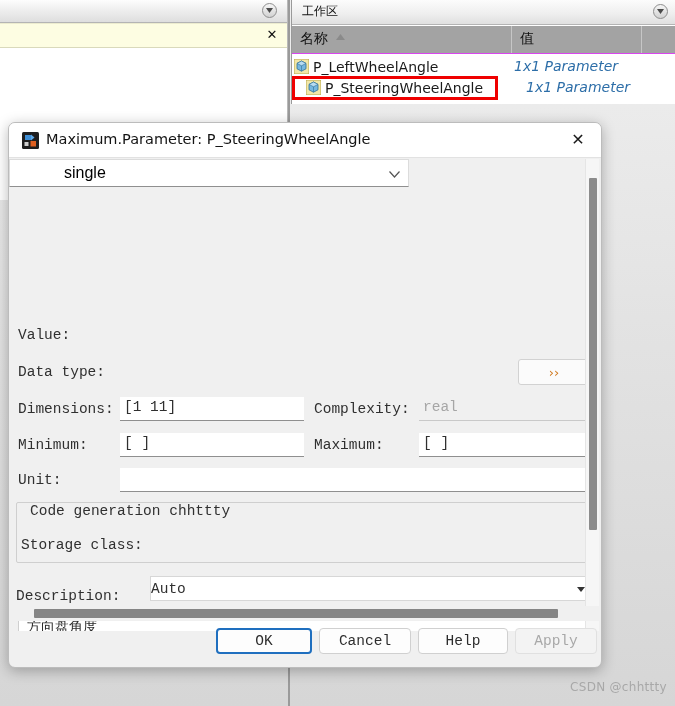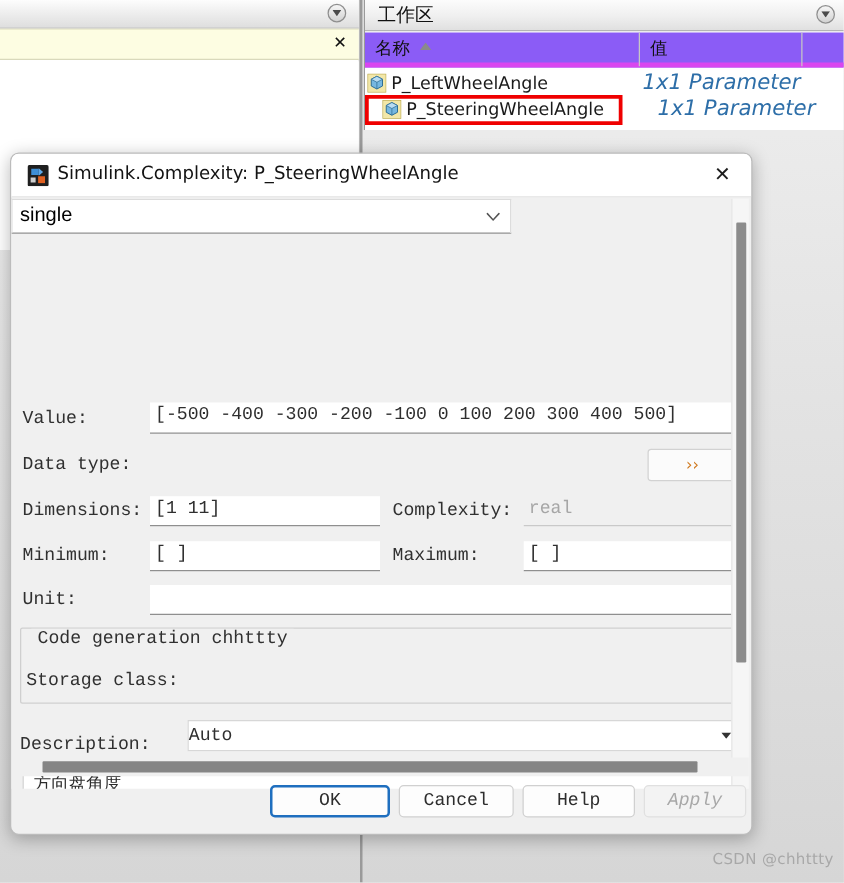--- a/index.html
+++ b/index.html
@@ -104,32 +104,32 @@
     position: absolute;
     left: 0; top: 0;
     width: 383px; height: 25px;
     background: linear-gradient(180deg, #fcfcfc 0%, #efefef 55%, #e0e0e0 100%);
     border-bottom: 1px solid #b4b4b4;
     box-sizing: border-box;
   }
   #ws-title {
     position: absolute;
     left: 10px; top: 3px;
-    font-size: 15px;
+    font-size: 12px;
     color: #111;
     font-family: "DejaVu Sans", sans-serif;
   }
   #ws-dd { right: 7px; top: 4px; }
 
   #ws-header-row {
     position: absolute;
     left: 0; top: 26px;
     width: 383px; height: 28px;
-    background: #8b5cf6;
-    border-bottom: 4px solid #d946ef;
+    background: #a3a3a3;
+    border-bottom: 1px solid #d946ef;
     box-sizing: border-box;
   }
   .ws-col-head {
     position: absolute;
     top: 0;
     height: 27px;
     box-sizing: border-box;
     border-right: 1px solid #c6c6c6;
     font-size: 14px;
     color: #111;
@@ -165,21 +165,21 @@
     font-size: 14px;
     color: #1a1a1a;
     font-family: "DejaVu Sans", sans-serif;
     white-space: nowrap;
   }
   .ws-cell-value {
     position: absolute;
     left: 222px; top: 0;
     height: 21px;
     line-height: 21px;
-    font-size: 17px;
+    font-size: 14px;
     font-style: italic;
     color: #2d6ea8;
     font-family: "DejaVu Sans", sans-serif;
     white-space: nowrap;
   }
   
   .param-icon {
     width: 15px; height: 15px;
     position: relative;
     flex: 0 0 auto;
@@ -286,21 +286,21 @@
   #lbl-datatype { left: 9px; top: 205px; }
   #fld-datatype {
     left: 111px; top: 200px; width: 392px; height: 26px;
     background: #ffffff;
     border: 1px solid #dcdcdc;
     border-bottom: 1px solid #8f8f8f;
     display: flex;
     align-items: center;
     padding-left: 6px;
   }
-  #fld-datatype-text { flex: 1 1 auto; }
+  #fld-datatype-text { flex: 1 1 auto; margin-left: 48px; }
   #dt-chevron { margin-right: 8px; }
   #btn-expand {
     position: absolute;
     left: 509px; top: 200px;
     width: 72px; height: 26px;
     background: #fbfbfb;
     border: 1px solid #d2d2d2;
     border-radius: 3px;
     box-sizing: border-box;
     display: flex;
@@ -458,21 +458,20 @@
     border: 2px solid #1f6fbf;
   }
   #btn-cancel { left: 310px; width: 92px; }
   #btn-help   { left: 409px; width: 90px; }
   #btn-apply  {
     left: 506px; width: 82px;
     color: #a8a8a8;
     background: #f3f3f3;
     border: 1px solid #e0e0e0;
     cursor: default;
-    font-style: italic;
   }
 
   
   #watermark {
     position: absolute;
     right: 8px;
     bottom: 12px;
     font-size: 12px;
     color: #a8a8a8;
     font-family: "DejaVu Sans", sans-serif;
@@ -563,28 +562,27 @@
   <div id="dlg-titlebar">
     <span id="dlg-icon">
       <svg width="17" height="17" viewBox="0 0 17 17">
         <rect x="0" y="0" width="17" height="17" rx="1.5" fill="#1f1f1f"></rect>
         <polygon points="3,3 9,3 9,8 3,8" fill="#3f8fd6"></polygon>
         <polygon points="9,2.5 12.5,5.5 9,8.5" fill="#5fa9e8"></polygon>
         <rect x="8.5" y="9" width="5.5" height="5.5" fill="#e06020"></rect>
         <rect x="2.5" y="10" width="4" height="4" fill="#cfcfcf"></rect>
       </svg>
     </span>
-    <div id="dlg-title">Simulink.Complexity: P_SteeringWheelAngle</div>
+    <div id="dlg-title">Maximum.Parameter: P_SteeringWheelAngle</div>
     <span id="dlg-close">✕</span>
   </div>
 
   <div id="dlg-content">
 
     <div class="mono-label" id="lbl-value">Value:</div>
-    <div class="fld" id="fld-value">[-500 -400 -300 -200 -100 0 100 200 300 400 500]</div>
 
     <div class="mono-label" id="lbl-datatype">Data type:</div>
     <div id="fld-datatype">
       <span id="fld-datatype-text">single</span>
       <span id="dt-chevron">
         <svg width="11" height="7" viewBox="0 0 11 7">
             <polyline points="0.5,0.5 5.5,6 10.5,0.5" fill="none" stroke="#555" stroke-width="1.2"></polyline>
           </svg>
       </span>
     </div>

